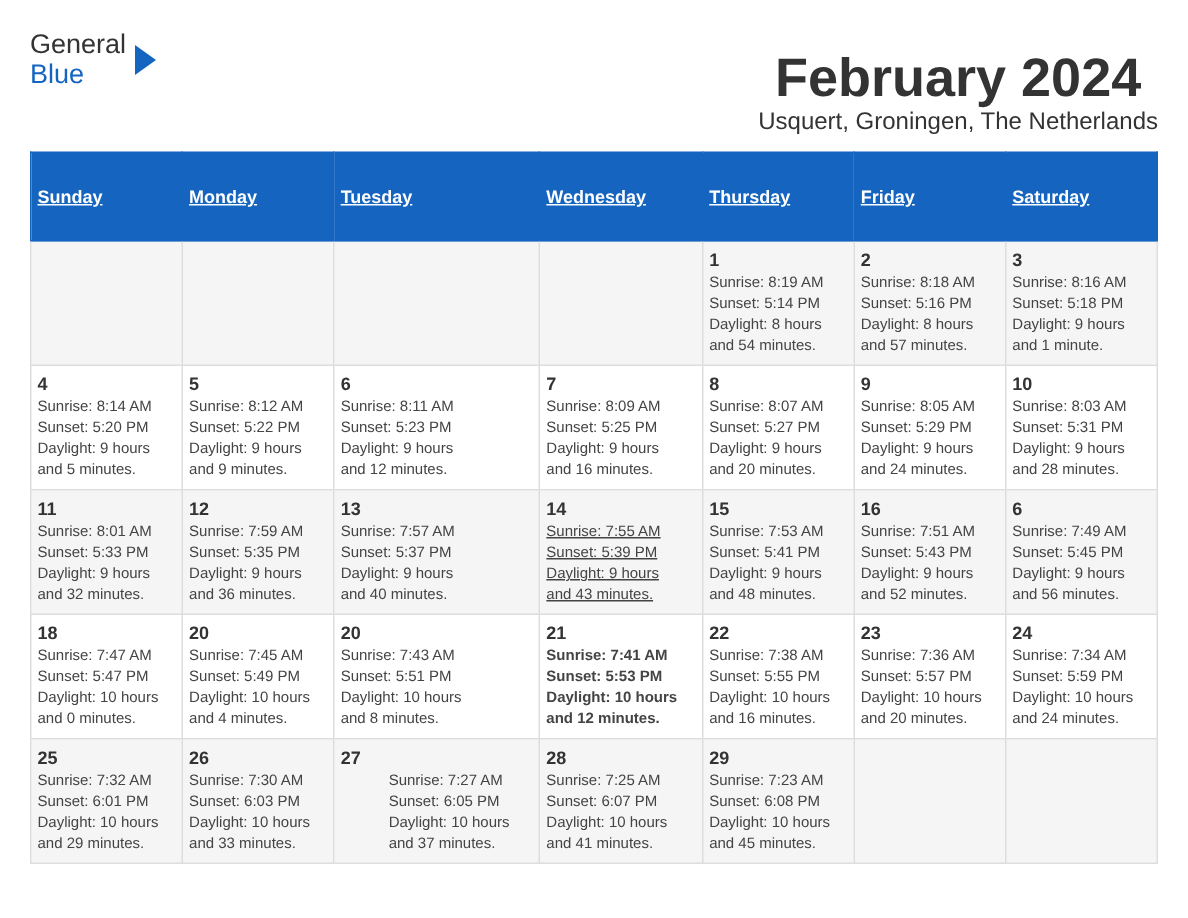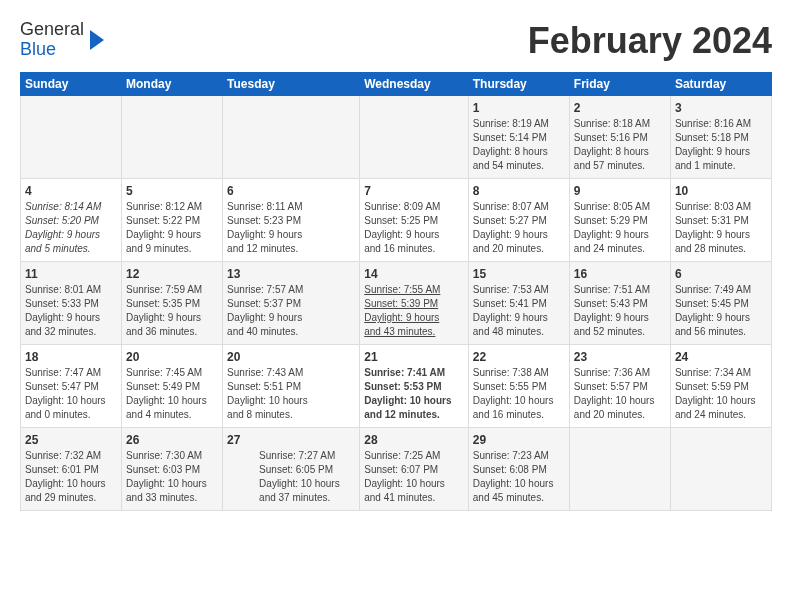--- a/index.html
+++ b/index.html
@@ -34,45 +34,47 @@
     .logo-arrow {
       width: 0;
       height: 0;
       border-left: 14px solid #1565c0;
       border-top: 10px solid transparent;
       border-bottom: 10px solid transparent;
       margin-left: 2px;
     }
     .title-section {
       text-align: center;
+      margin-top: 11px;
     }
     .main-title {
       font-size: 36px;
       font-weight: bold;
       color: #333;
     }
     .subtitle {
       font-size: 16px;
       color: #333;
     }
     table {
       width: 100%;
       border-collapse: collapse;
       font-size: 11px;
     }
     thead tr {
       background-color: #1565c0;
       color: #fff;
     }
     thead th {
-      padding: 4px 4px;
+      padding: 22px 4px;
       text-align: left;
       font-size: 12px;
       font-weight: bold;
       border: 1px solid #1565c0;
+      text-decoration: underline;
     }
     tbody tr {
       vertical-align: top;
     }
     tbody tr:nth-child(odd) {
       background-color: #f5f5f5;
     }
     tbody tr:nth-child(even) {
       background-color: #ffffff;
     }
@@ -101,20 +103,21 @@
 <div class="header-section">
   <div class="logo">
     <div class="logo-text">
       <span class="general">General</span>
       <span class="blue">Blue</span>
     </div>
     <div class="logo-arrow"></div>
   </div>
   <div class="title-section">
     <div class="main-title">February 2024</div>
+    <div class="subtitle">Usquert, Groningen, The Netherlands</div>
   </div>
 </div>
 
 <table>
   <thead>
     <tr>
     <th>Sunday</th>
         <th>Monday</th>
         <th>Tuesday</th>
         <th>Wednesday</th>
@@ -147,21 +150,21 @@
           <span class="day-number">3</span>
           <div class="day-info" style="white-space: pre-line;">Sunrise: 8:16 AM
 Sunset: 5:18 PM
 Daylight: 9 hours
 and 1 minute.</div>
         </td>
       </tr>
       <tr>
         <td>
           <span class="day-number">4</span>
-          <div class="day-info" style="white-space: pre-line; font-style: italic;">Sunrise: 8:14 AM
+          <div class="day-info" style="white-space: pre-line;">Sunrise: 8:14 AM
 Sunset: 5:20 PM
 Daylight: 9 hours
 and 5 minutes.</div>
         </td>
         <td>
           <span class="day-number">5</span>
           <div class="day-info" style="white-space: pre-line;">Sunrise: 8:12 AM
 Sunset: 5:22 PM
 Daylight: 9 hours
 and 9 minutes.</div>

